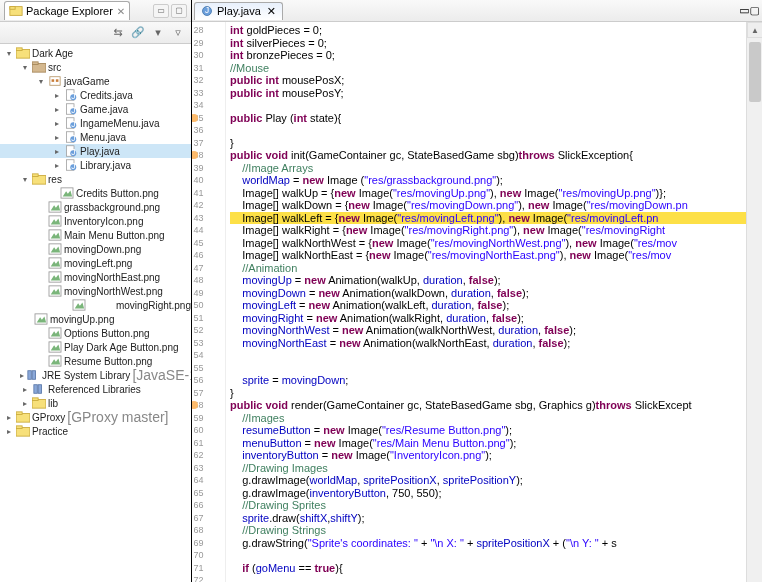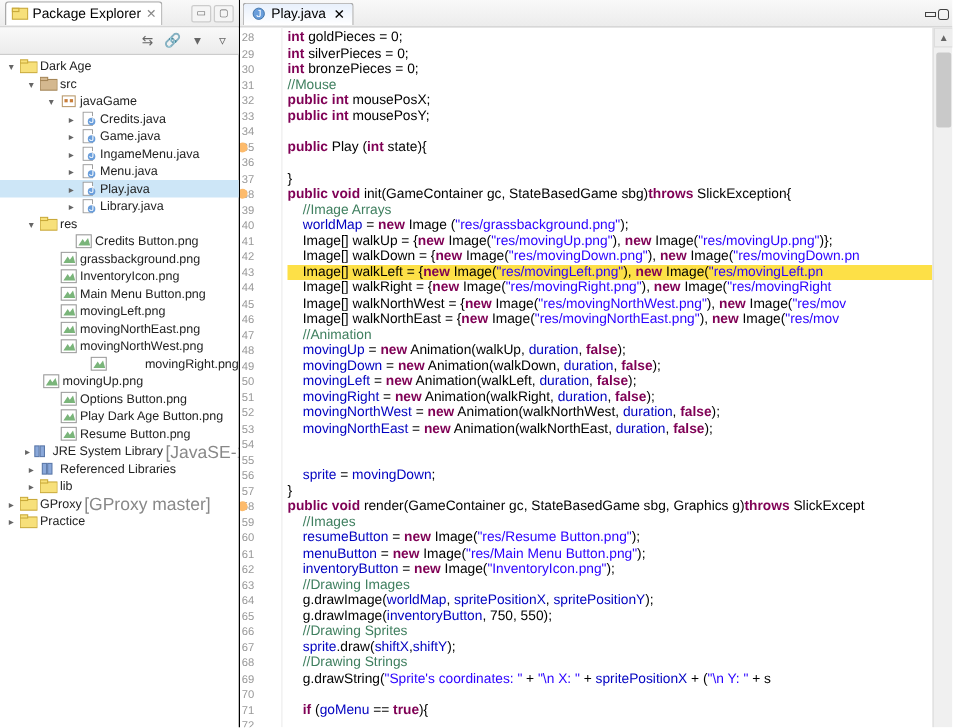--- a/index.html
+++ b/index.html
@@ -214,20 +214,30 @@
       </div>
       <div class="tree-row" style="padding-left: 36px;">
         <span class="twisty"></span>
         <span class="node-icon">
           <svg width="14" height="12" viewBox="0 0 16 14">
             <rect x="1" y="1" width="14" height="12" fill="#fff" stroke="#999"></rect>
             <polygon points="3,11 7,5 9,8 12,4 14,11" fill="#7ab57a"></polygon>
           </svg>
         </span>
         <span class="node-label">Main Menu Button.png</span>
+      </div>
+      <div class="tree-row" style="padding-left: 36px;">
+        <span class="twisty"></span>
+        <span class="node-icon">
+          <svg width="14" height="12" viewBox="0 0 16 14">
+            <rect x="1" y="1" width="14" height="12" fill="#fff" stroke="#999"></rect>
+            <polygon points="3,11 7,5 9,8 12,4 14,11" fill="#7ab57a"></polygon>
+          </svg>
+        </span>
+        <span class="node-label">movingDown.png</span>
       </div>
       <div class="tree-row" style="padding-left: 36px;">
         <span class="twisty"></span>
         <span class="node-icon">
           <svg width="14" height="12" viewBox="0 0 16 14">
             <rect x="1" y="1" width="14" height="12" fill="#fff" stroke="#999"></rect>
             <polygon points="3,11 7,5 9,8 12,4 14,11" fill="#7ab57a"></polygon>
           </svg>
         </span>
         <span class="node-label">movingLeft.png</span>

